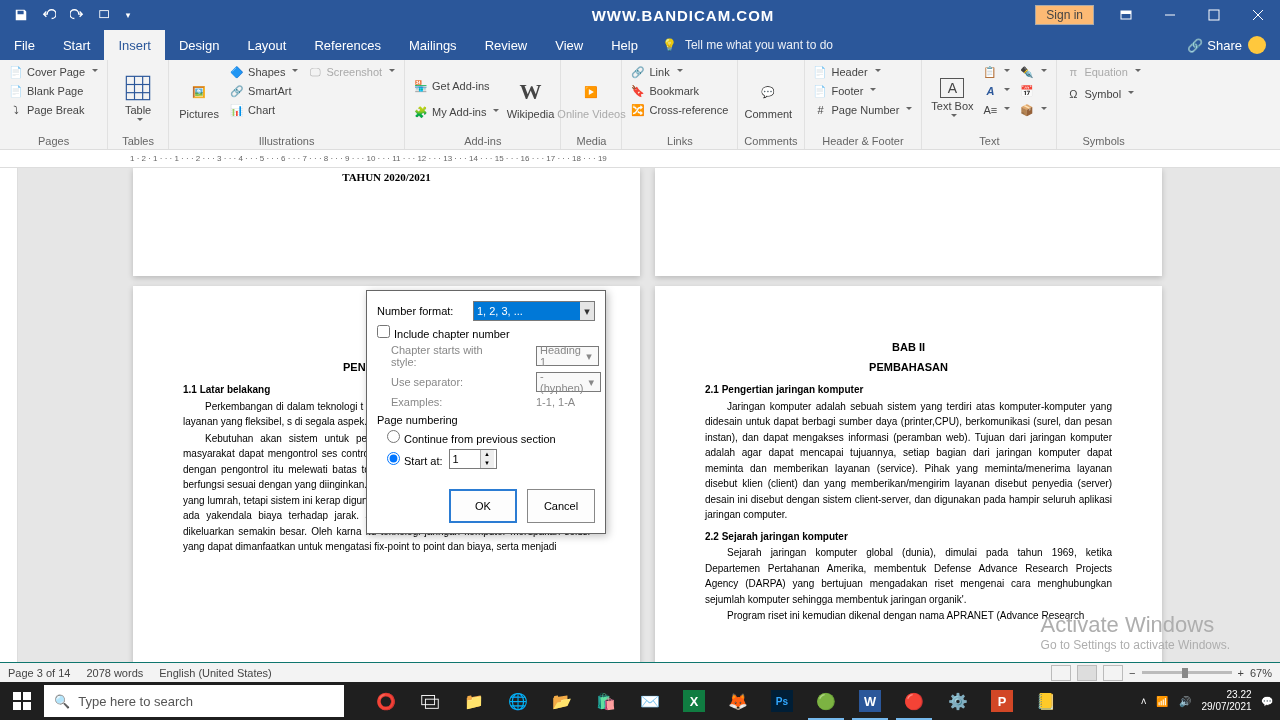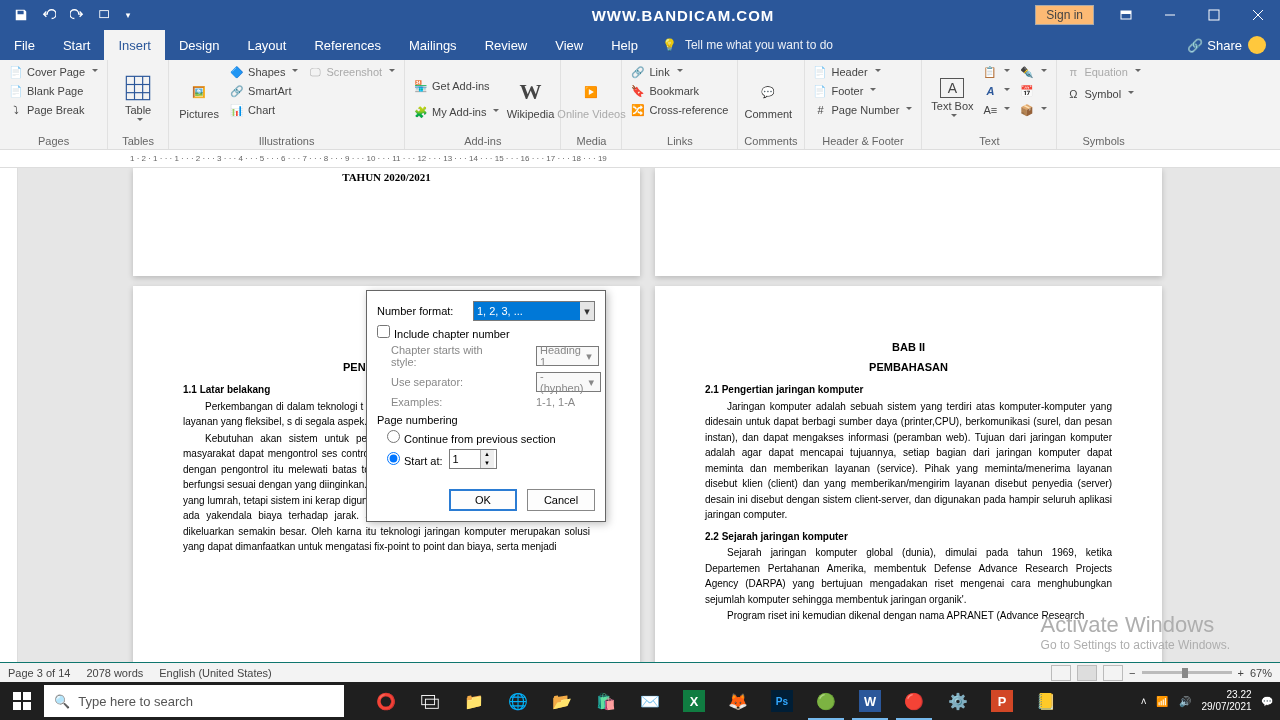--- a/index.html
+++ b/index.html
@@ -68,21 +68,21 @@
 .dialog .sel.hl::after { content: '▾'; color: #333; background: #e5e5e5; width: 14px; text-align: center; margin: -1px -3px -1px 0; height: 18px; line-height: 18px; }
 .dialog .sel.dis { color: #888; background: #f9f9f9; display: flex; align-items: center; justify-content: center; }
 .dialog .sel.dis::after { content: '▾'; color: #888; width: 14px; text-align: center; }
 .dialog input[type=checkbox], .dialog input[type=radio] { margin-right: 4px; }
 .dialog .section { margin-top: 6px; }
 .dialog .spin { width: 48px; height: 20px; border: 1px solid #7a7a7a; display: flex; }
 .dialog .spin input { border: none; width: 30px; padding-left: 3px; font-size: 11px; }
 .dialog .spin .sb { width: 14px; display: flex; flex-direction: column; }
 .dialog .spin .sb div { flex: 1; font-size: 6px; text-align: center; background: #eee; border-left: 1px solid #aaa; line-height: 8px; }
 .dialog .dbtns { display: flex; justify-content: flex-end; gap: 10px; padding: 6px 10px 10px; }
-.dialog .dbtns button { width: 68px; height: 22px; font-size: 11px; border: 1px solid #888; background: #fdfdfd; cursor: pointer; }
+.dialog .dbtns button { width: 68px; height: 34px; font-size: 11px; border: 1px solid #888; background: #fdfdfd; cursor: pointer; }
 .dialog .dbtns button.ok { border: 2px solid #2b7cd3; }
 
 
 .statusbar { position: absolute; left: 0; right: 0; bottom: 38px; height: 20px; background: #f3f3f3; border-top: 1px solid #0f766e; display: flex; align-items: center; font-size: 11px; color: #444; padding: 0 8px; gap: 16px; }
 .statusbar .right { margin-left: auto; display: flex; align-items: center; gap: 6px; }
 .statusbar .vbtn { width: 20px; height: 16px; border: 1px solid #bbb; cursor: pointer; }
 .statusbar .zslider { width: 90px; height: 3px; background: #bbb; position: relative; }
 .statusbar .zslider .zh { position: absolute; left: 45%; top: -3px; width: 6px; height: 10px; background: #888; }
 
 

